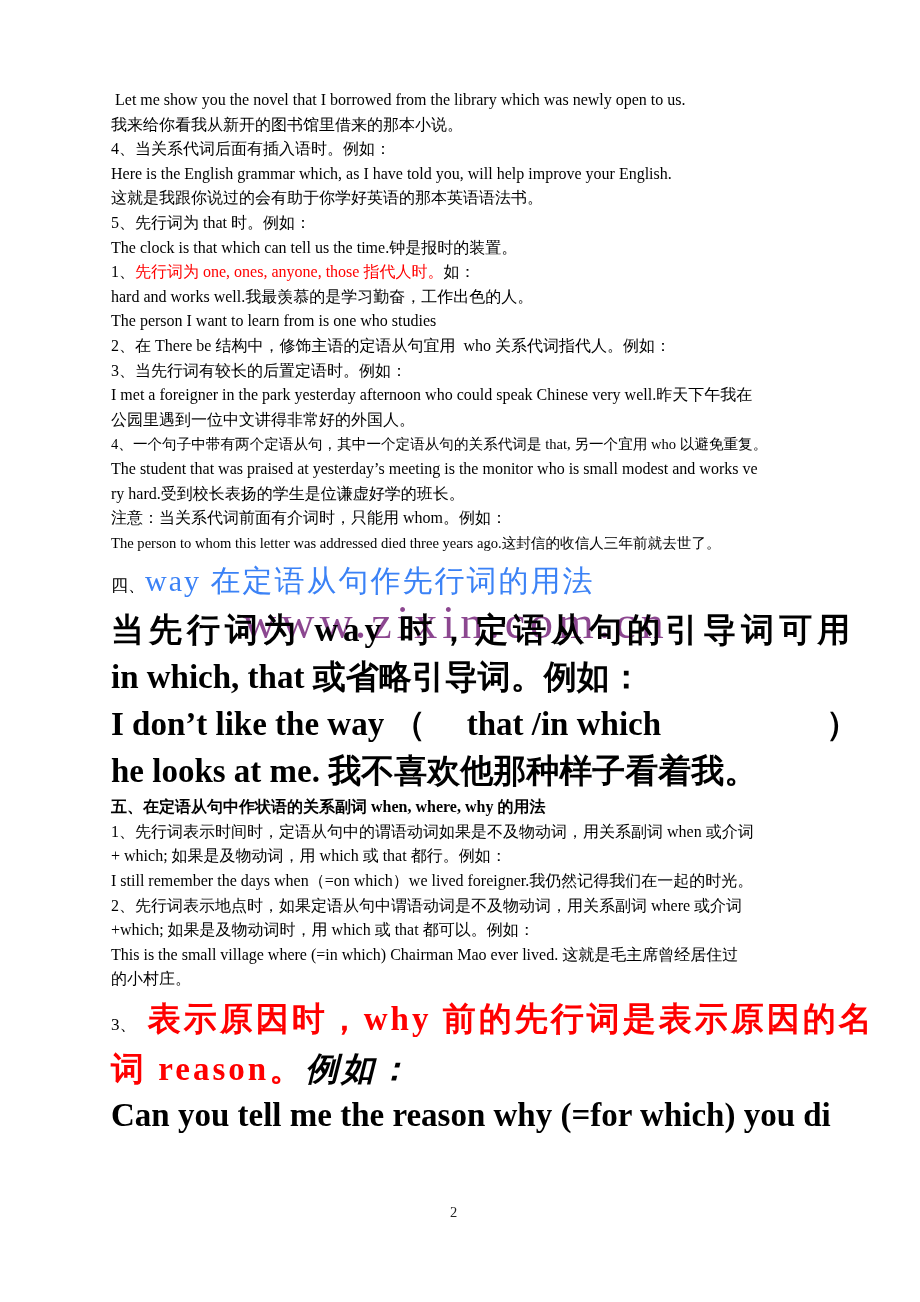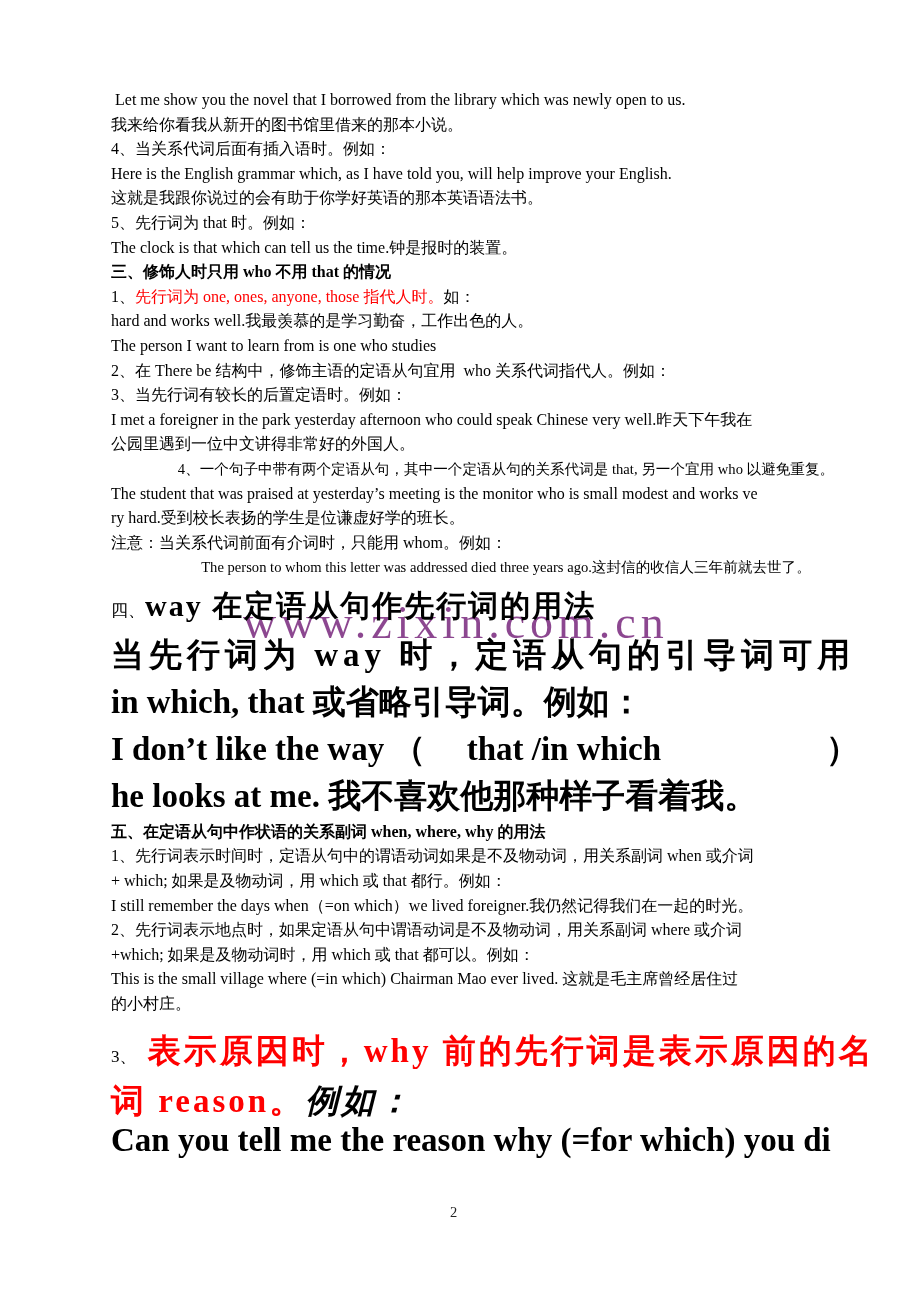--- a/index.html
+++ b/index.html
@@ -12,51 +12,50 @@
     position:absolute; left:243px; top:596px; z-index:0;
     font-size:46px; letter-spacing:5px; color:#701a75; opacity:.8;
     font-family:"Liberation Serif","DejaVu Serif",serif;
     white-space:nowrap; pointer-events:none;
   }
   .content {
     position:absolute; left:99px; top:88px; width:790px; z-index:1;margin-left:12px;
   }
   .line { white-space:pre; }
   .p   { font-size:16px;   line-height:24.6px; height:24.6px; }
-  .ps  { font-size:14.6px; line-height:24.6px; height:24.6px;text-align:center; }
+  .ps  { font-size:14.6px; line-height:24.6px; height:24.6px; }
   .h4  { font-size:30px; font-weight:bold; line-height:52px; height:52px; }
   .big { font-size:33px; font-weight:bold; line-height:47px; height:47px; }
-  .bigr{ font-size:33px; font-weight:bold; line-height:69px; height:50px; color:#ff0000; letter-spacing:3px; }
+  .bigr{ font-size:33px; font-weight:bold; line-height:54px; height:50px; color:#ff0000; letter-spacing:3px; }
   .wide{ letter-spacing:5px; }
   .s-k { }
   .s-b { font-weight:bold; }
   .s-r { color:#ff0000;text-align:center; }
   .s-pfx { font-size:17px; color:#000; font-weight:normal; letter-spacing:0; }
-  .s-hr  { color:#000000; font-weight:bold; letter-spacing:2px; }
+  .s-hr  { color:#3b82f6; font-weight:normal; letter-spacing:2px; }
   .s-br  { color:#ff0000; }
   .s-bk  { color:#000;font-style:italic; }
   .pagenum {
     position:absolute; left:450px; top:1204px; z-index:1;
     font-size:14.5px; color:#222;
   }
 </style>
 </head>
 <body>
 
 <div class="page">
   <div class="watermark">www.zixin.com.cn</div>
   <div class="content" id="doc-body">
       <div class="line p"><span class="s-k"> Let me show you the novel that I borrowed from the library which was newly open to us.</span></div>
       <div class="line p"><span class="s-k">我来给你看我从新开的图书馆里借来的那本小说。</span></div>
       <div class="line p"><span class="s-k">4、当关系代词后面有插入语时。例如：</span></div>
       <div class="line p"><span class="s-k">Here is the English grammar which, as I have told you, will help improve your English.</span></div>
       <div class="line p"><span class="s-k">这就是我跟你说过的会有助于你学好英语的那本英语语法书。</span></div>
       <div class="line p"><span class="s-k">5、先行词为 that 时。例如：</span></div>
       <div class="line p"><span class="s-k">The clock is that which can tell us the time.钟是报时的装置。</span></div>
-      <div class="line p"><span class="s-b">三、修饰人时只用 who 不用 that 的情况</span></div>
       <div class="line p"><span class="s-k">1、</span><span class="s-r">先行词为 one, ones, anyone, those 指代人时。</span><span class="s-k">如：</span></div>
       <div class="line p"><span class="s-k">hard and works well.我最羡慕的是学习勤奋，工作出色的人。</span></div>
       <div class="line p"><span class="s-k">The person I want to learn from is one who studies</span></div>
       <div class="line p"><span class="s-k">2、在 There be 结构中，修饰主语的定语从句宜用  who 关系代词指代人。例如：</span></div>
       <div class="line p"><span class="s-k">3、当先行词有较长的后置定语时。例如：</span></div>
       <div class="line p"><span class="s-k">I met a foreigner in the park yesterday afternoon who could speak Chinese very well.昨天下午我在</span></div>
       <div class="line p"><span class="s-k">公园里遇到一位中文讲得非常好的外国人。</span></div>
       <div class="line ps"><span class="s-k">4、一个句子中带有两个定语从句，其中一个定语从句的关系代词是 that, 另一个宜用 who 以避免重复。</span></div>
       <div class="line p"><span class="s-k">The student that was praised at yesterday’s meeting is the monitor who is small modest and works ve</span></div>
       <div class="line p"><span class="s-k">ry hard.受到校长表扬的学生是位谦虚好学的班长。</span></div>

